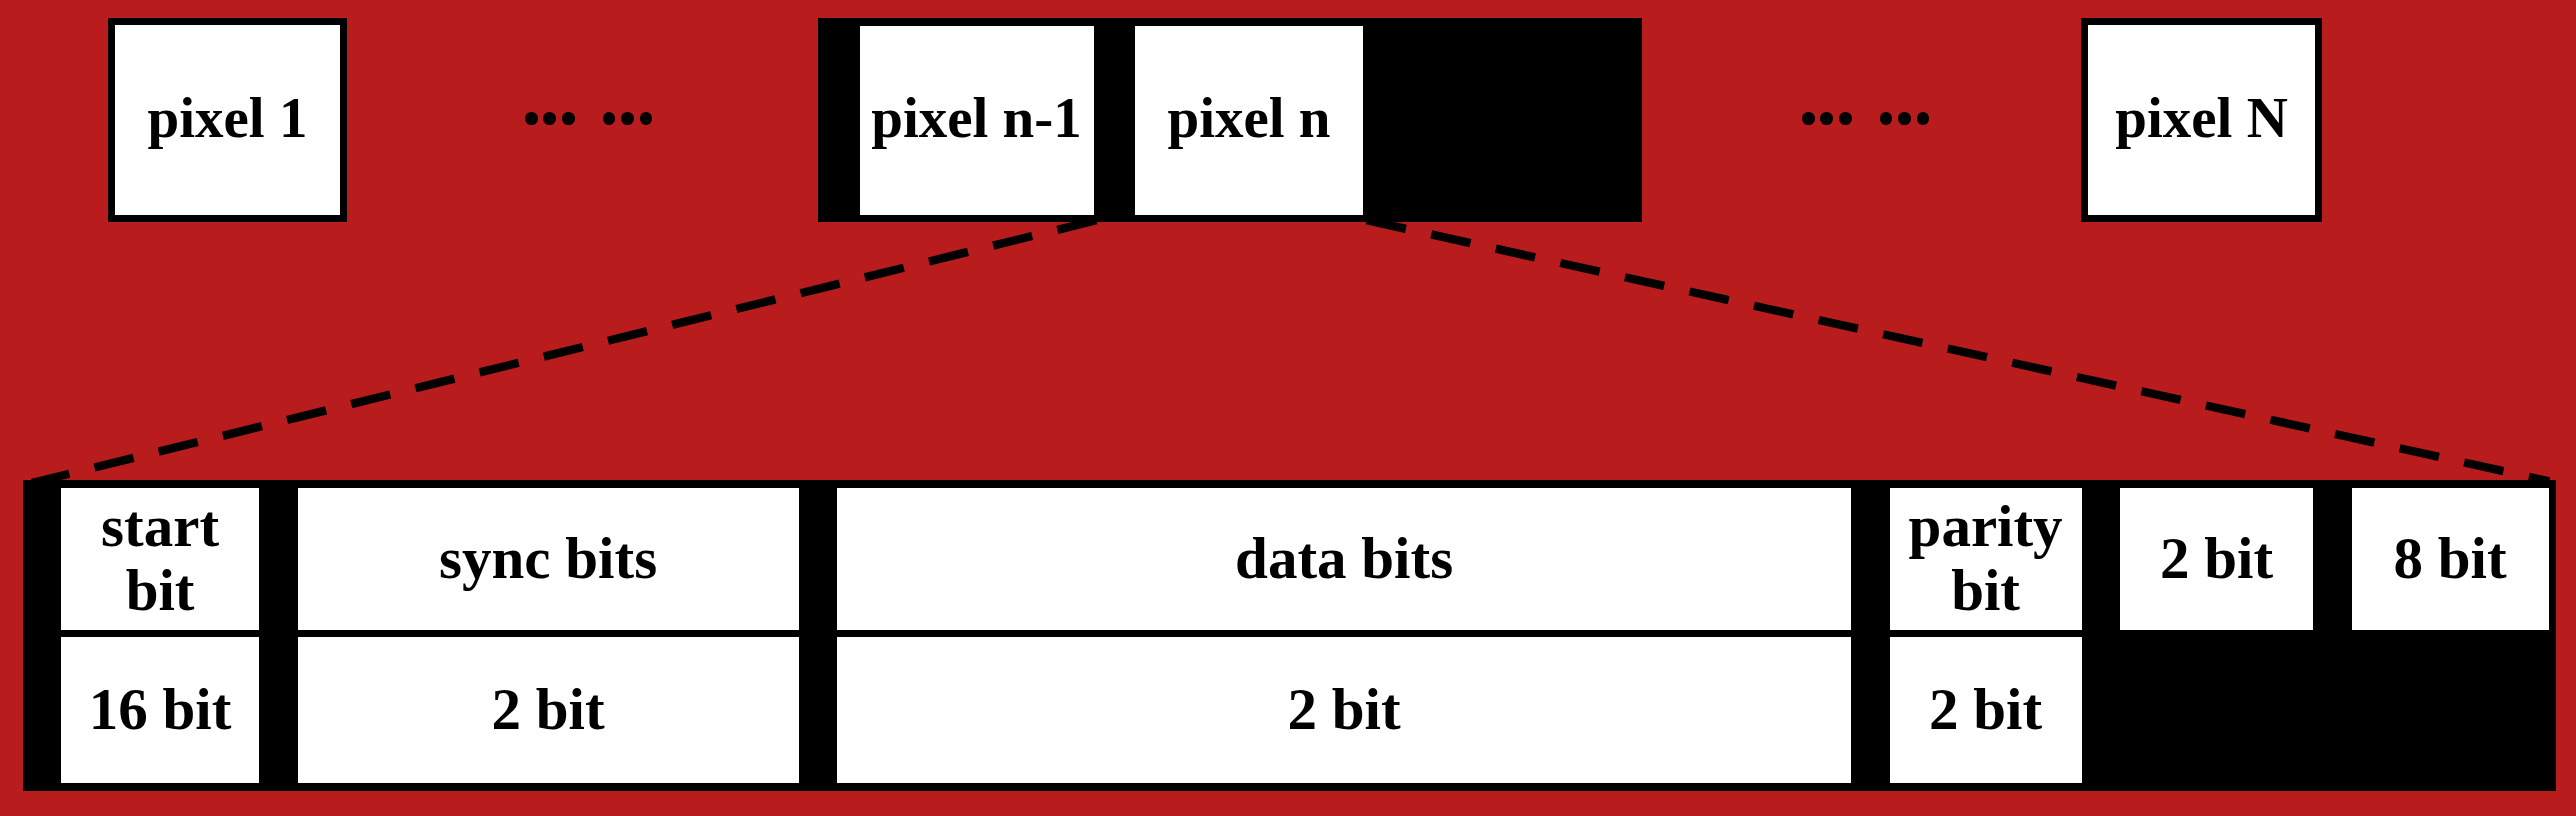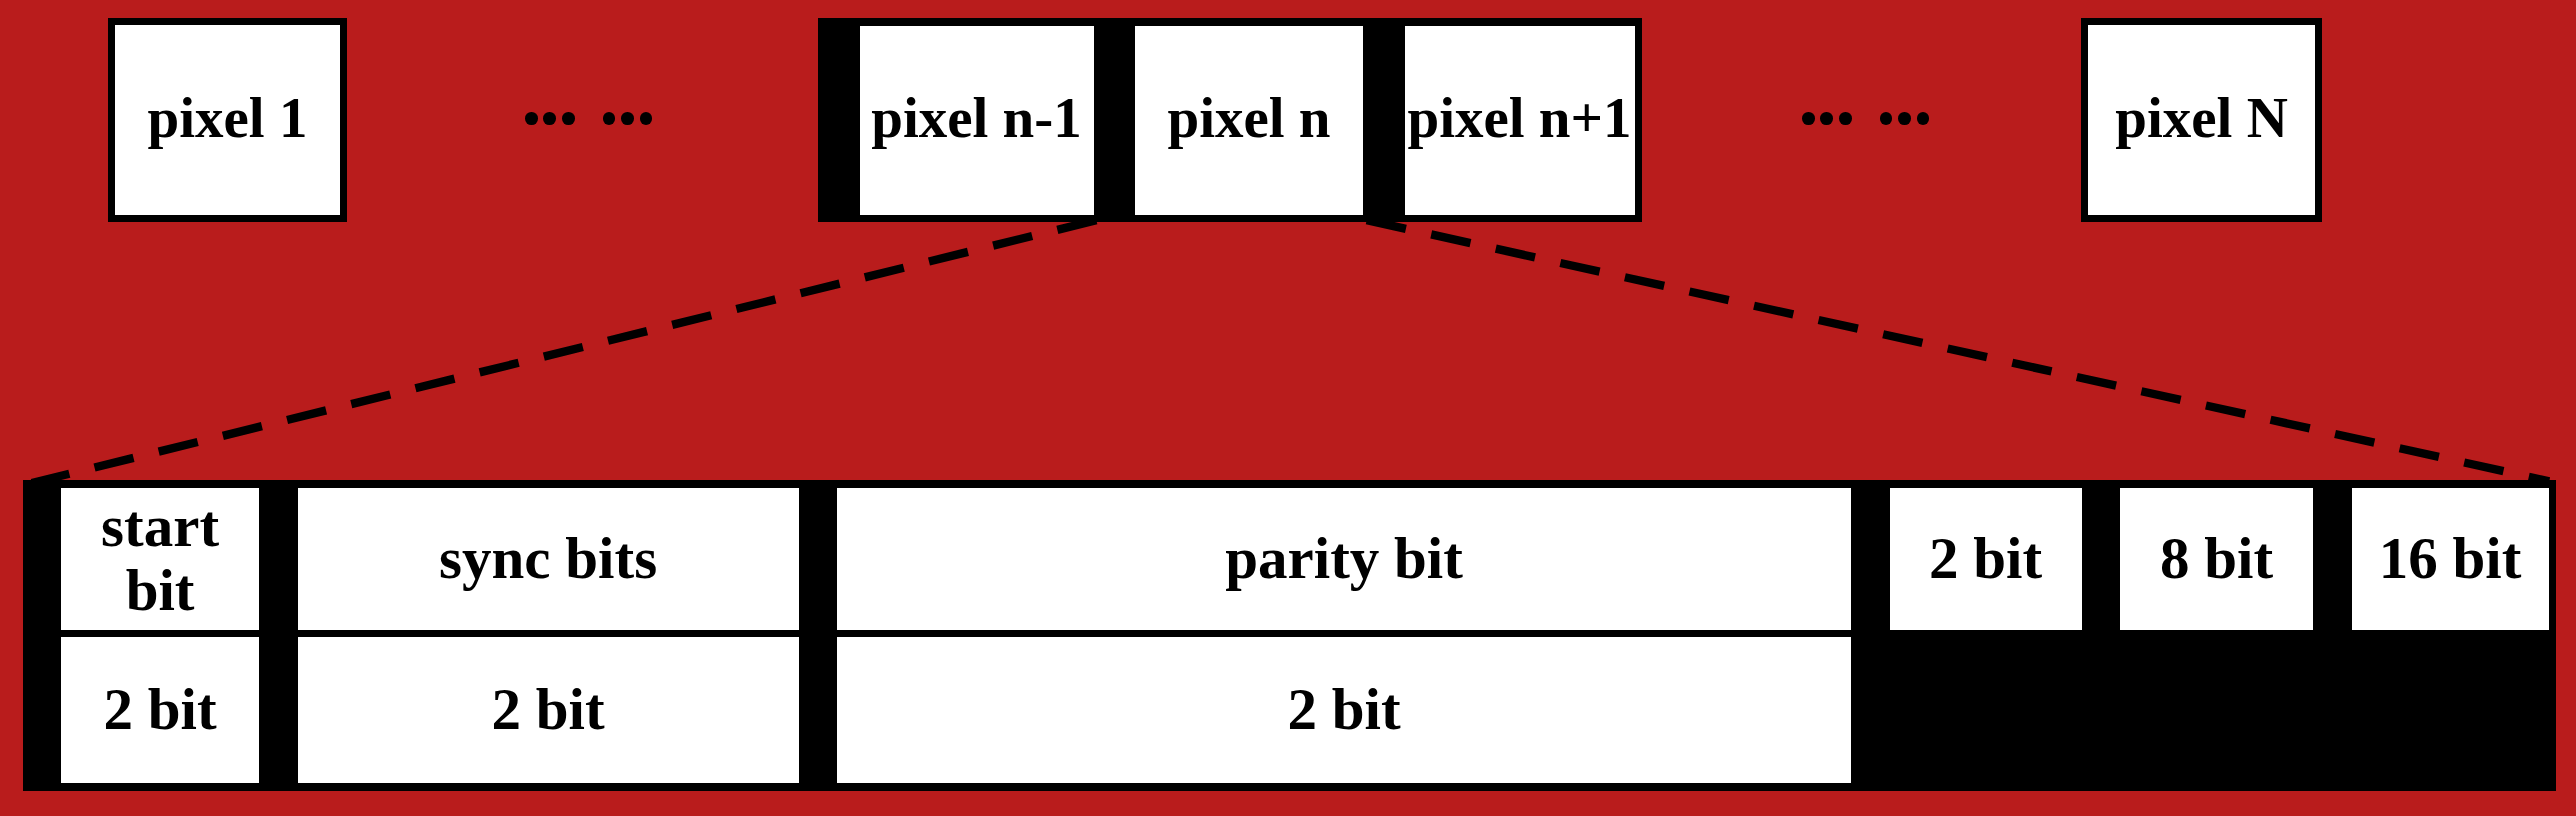--- a/index.html
+++ b/index.html
@@ -141,23 +141,20 @@
     </span>
   </div>
 
   <div class="pixel-group">
     <div class="cell">
       <span class="lbl">pixel n-1</span>
     </div>
     <div class="cell">
       <span class="lbl">pixel n</span>
     </div>
-    <div class="cell">
-      <span class="lbl">pixel n+1</span>
-    </div>
   </div>
 
   <div class="dots" style="left:1802px;">
     <span class="grp">
       <span class="dot"></span>
       <span class="dot"></span>
       <span class="dot"></span>
     </span>
     <span class="gap"></span>
     <span class="grp">
@@ -167,20 +164,21 @@
     </span>
   </div>
 
   <div class="pixel-box" style="left:2081px; width:241px;">
     <span class="lbl">pixel N</span>
   </div>
 
   <div class="frame-table">
     <div class="tcell">start bit</div>
     <div class="tcell">sync bits</div>
+    <div class="tcell">data bits</div>
     <div class="tcell">parity bit</div>
 
     <div class="tcell">2 bit</div>
     <div class="tcell">8 bit</div>
     <div class="tcell">16 bit</div>
     <div class="tcell">2 bit</div>
     <div class="tcell">2 bit</div>
     <div class="tcell">2 bit</div>
   </div>
 

